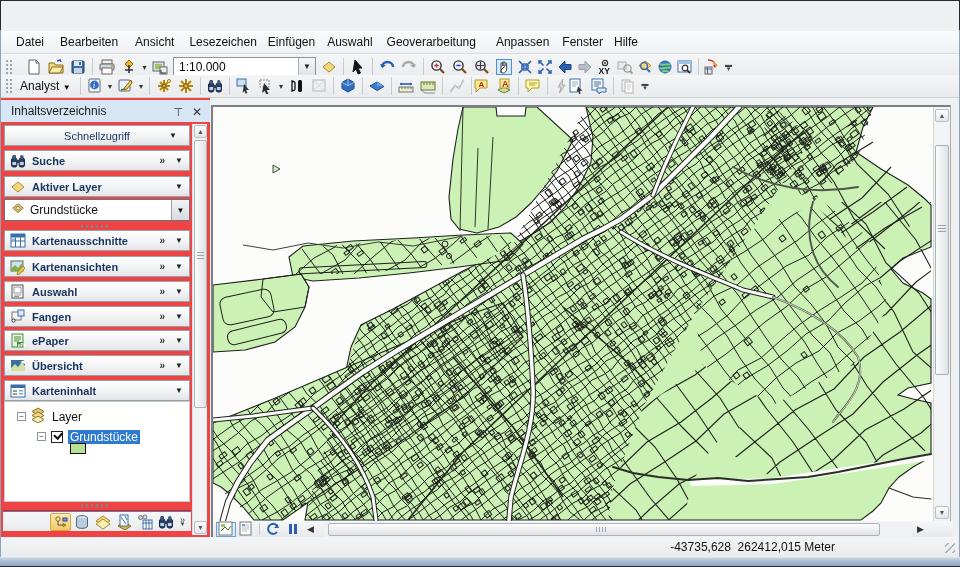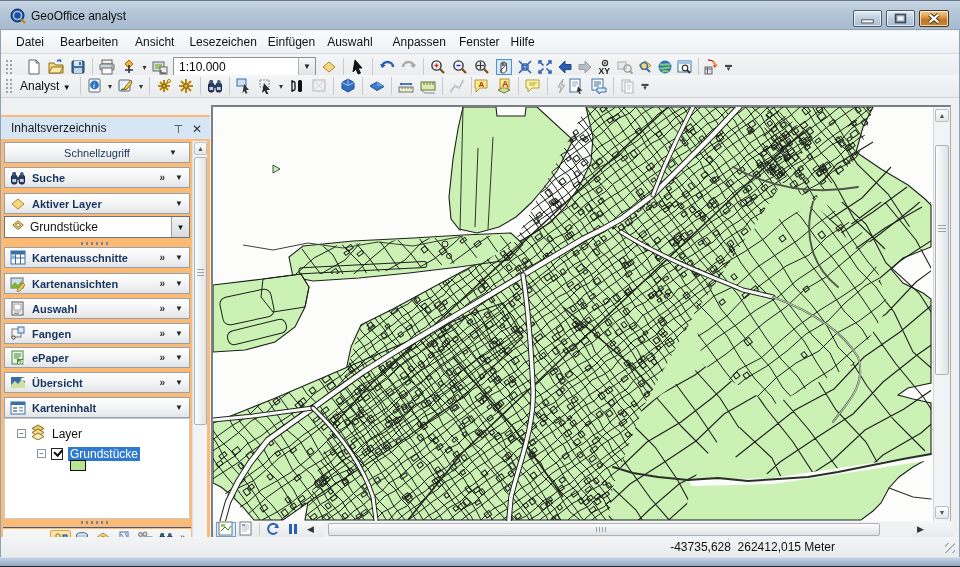--- a/index.html
+++ b/index.html
@@ -21,21 +21,21 @@
 .grip{width:8px;height:18px;margin:0 2px;background:radial-gradient(circle at 2px 2px,#9aa2ab 1px,transparent 1.2px);background-size:4px 4px;background-position:1px 1px}
 .ti{width:22px;height:20px;display:flex;align-items:center;justify-content:center;flex:none}
 .ti.n{width:20px}
 .sep{width:1px;height:18px;background:#c7cbcf;margin:0 3px;flex:none}
 .dd{width:9px;font-size:8px;color:#333;flex:none;text-align:center}
 .combo{margin-left:-6px;width:143px;height:20px;border:1px solid #8a949e;background:#fff;font-size:12px;display:flex;align-items:center;flex:none;margin:0 2px}
 .combo .cv{flex:1;padding-left:5px}
 .combo .ca{width:17px;height:18px;background:linear-gradient(#f6f7f8,#dfe2e5);border-left:1px solid #aab2ba;text-align:center;font-size:8px;color:#222;line-height:18px}
 .ovf{width:13px;height:20px;display:flex;flex-direction:column;align-items:center;justify-content:center;font-size:7px;color:#444;line-height:4px;flex:none}
 
-#panel{position:absolute;left:1px;top:115px;width:209px;height:451px;background:#fdba74}
+#panel{position:absolute;left:1px;top:98px;width:209px;height:451px;background:#ef4444}
 #phead{position:absolute;left:0;top:2px;width:209px;height:22px;background:#d7e6f4;font-size:12px;color:#1b1b1b;padding:4px 0 0 10px}
 #ppin{position:absolute;right:27px;top:6px;font-size:11px;color:#333}
 #pclose{position:absolute;right:8px;top:5px;font-size:12px;color:#333}
 .sec{position:absolute;left:3px;width:186px;height:21px;border:1px solid #98a0a9;background:linear-gradient(#ffffff,#f2f3f4 55%,#e2e5e8);display:flex;align-items:center;font-size:11px;font-weight:bold;color:#16335e}
 .sec .ic{width:16px;height:16px;margin:0 6px 0 5px;flex:none}
 .sec .lbl{flex:1}
 .sec .gg{font-size:10px;color:#333;font-weight:bold;margin-right:10px}
 .sec .ar{font-size:8px;color:#222;margin-right:6px}
 #grucombo{position:absolute;left:3px;width:186px;height:22px;border:1px solid #6a737d;background:#fff;display:flex;align-items:center;font-size:12px;color:#111}
 #grucombo .ic{margin:0 5px 0 6px}
@@ -70,52 +70,28 @@
 #status{position:absolute;left:1px;top:537px;width:958px;height:20px;background:linear-gradient(#f3f4f5,#e9ebed);font-size:12px;color:#111}
 #status .coords{position:absolute;right:124px;top:3px}
 #grip2{position:absolute;right:4px;top:6px;width:10px;height:10px;background:repeating-linear-gradient(135deg,transparent 0 2px,#aab2ba 2px 3px,transparent 3px 5px)}
 
 #brd-l{position:absolute;left:0;top:30px;width:1px;height:527px;background:#8fa3b8}
 #brd-r{position:absolute;right:0;top:30px;width:1px;height:527px;background:#8fa3b8}
 #brd-b{position:absolute;left:0;top:557px;width:960px;height:10px;background:linear-gradient(#c3d2e2,#9fb4ca 70%,#90a7bf);border-top:1px solid #d8e2ec;border-bottom:1px solid #242a33}
 </style></head>
 <body>
 <div id="win">
- <div id="title">
-  <svg id="tico" width="17" height="17" viewBox="0 0 17 17">
-        <circle cx="7.5" cy="7.5" r="6.5" fill="#1d4e9e" stroke="#0d2c5e"></circle>
-        <circle cx="7.5" cy="7.5" r="4" fill="none" stroke="#9ec4e8" stroke-width="1.6"></circle>
-        <path d="M11 11l4 4" stroke="#b8860b" stroke-width="2.2"></path>
-      </svg>
-  <div class="txt">GeoOffice analyst</div>
-  <div class="wbtn" id="b-min">
-        <svg class="wg" viewBox="0 0 29 17">
-          <rect x="8" y="10" width="13" height="3.5" fill="#fff" stroke="#3c4858"></rect>
-        </svg>
-      </div>
-  <div class="wbtn" id="b-max">
-        <svg class="wg" viewBox="0 0 29 17">
-          <rect x="9" y="4" width="11" height="9" fill="none" stroke="#3c4858" stroke-width="2"></rect>
-          <rect x="12" y="7" width="5" height="3" fill="#fff"></rect>
-        </svg>
-      </div>
-  <div class="wbtn" id="b-close">
-        <svg class="wg" viewBox="0 0 30 17">
-          <path d="M10 4l10 9M20 4l-10 9" stroke="#3a2508" stroke-width="4.6"></path>
-          <path d="M10 4l10 9M20 4l-10 9" stroke="#fdfdfd" stroke-width="2.6"></path>
-        </svg>
-      </div>
- </div>
  <div id="menubar">
       <span style="margin-left:10px">Datei</span>
       <span style="margin-left:6px">Bearbeiten</span>
       <span style="margin-left:7px">Ansicht</span>
       <span style="margin-left:5px">Lesezeichen</span>
       <span style="margin-left:1px">Einfügen</span>
       <span style="margin-left:2px">Auswahl</span>
+      <span style="margin-left:4px">Geoverarbeitung</span>
       <span style="margin-left:10px">Anpassen</span>
       <span style="margin-left:3px">Fenster</span>
       <span style="margin-left:1px">Hilfe</span>
     </div>
  <div class="tb" id="tb1">
   <div class="grip" style="margin-left:3px"></div>
   <div class="ti" style="margin-left:9px">
         <svg width="16" height="16" viewBox="0 0 16 16">
           <path d="M3 1h7l3 3v11H3z" fill="#fff" stroke="#5a6675"></path>
           <path d="M10 1v3h3" fill="none" stroke="#5a6675"></path>

